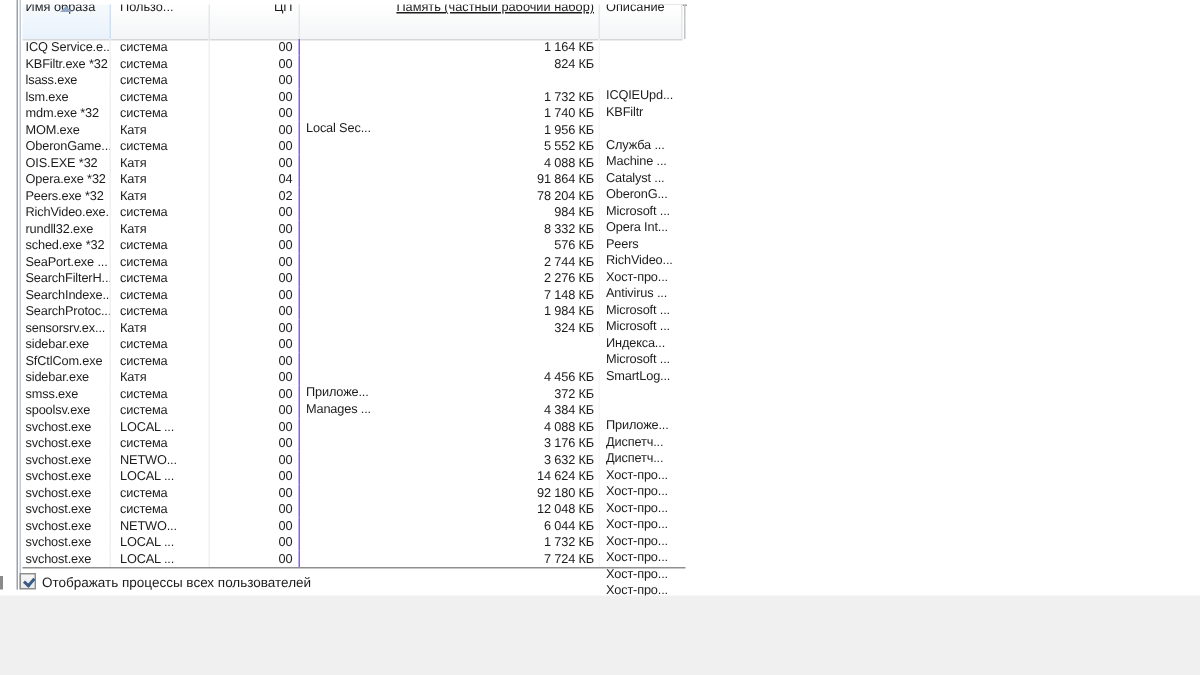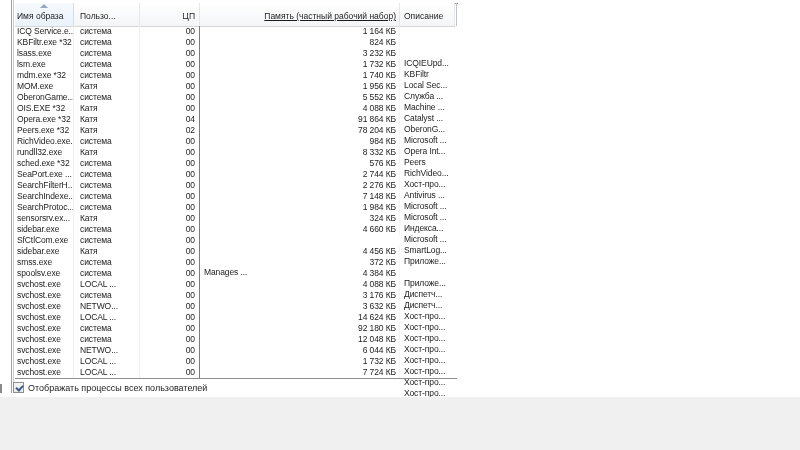--- a/index.html
+++ b/index.html
@@ -15,21 +15,21 @@
   
   .list{left:15px;top:3px;width:442px;height:376px;background:#fff;}
   .list-topline{position:absolute;left:422px;top:0;width:21px;height:1px;background:#9b9b9b;}
   .list-rightline{position:absolute;left:441px;top:0;width:1px;height:23px;background:#c4c4c4;}
   .list-bottom{position:absolute;left:0;top:375px;width:442px;height:1px;background:#8f8f8f;}
 
   .header{position:absolute;left:0;top:0;width:440px;height:23px;display:flex;
           border-bottom:1px solid #d7d7d7;background:linear-gradient(#ffffff,#f4f5f7);
           font-size:8.5px;}
   .hcell{box-sizing:border-box;height:100%;display:flex;align-items:flex-end;
-         padding-bottom:5px;border-right:1px solid #e4e8ec;overflow:hidden;white-space:nowrap;text-align:right;}
+         padding-bottom:17px;border-right:1px solid #e4e8ec;overflow:hidden;white-space:nowrap;text-align:right;}
   .hcell.sorted{background:linear-gradient(#f6fafd,#e9f2fb);border-right-color:#cfdff0;position:relative;}
   .h-name{width:59px;padding-left:2px;}
   .h-user{width:66px;padding-left:6px;}
   .h-cpu{width:60px;justify-content:flex-end;padding-right:4px;}
   .h-mem{width:200px;justify-content:flex-end;padding-right:3px;text-decoration:underline;}
   .h-desc{width:55px;padding-left:4px;border-right:1px solid #e4e8ec;}
   .sort-arrow{position:absolute;top:1px;left:50%;margin-left:-4px;width:0;height:0;
               border-left:4px solid transparent;border-right:4px solid transparent;
               border-bottom:4px solid #90a8c4;}
 
@@ -96,21 +96,20 @@
       <span class="cell c-name">KBFiltr.exe *32</span>
       <span class="cell c-user">система</span>
       <span class="cell c-cpu">00</span>
       <span class="cell c-mem">824 КБ</span>
       <span class="cell c-desc">KBFiltr</span>
     </div>
       <div class="row" style="">
       <span class="cell c-name">lsass.exe</span>
       <span class="cell c-user">система</span>
       <span class="cell c-cpu">00</span>
-      <span class="cell c-mem">3 232 КБ</span>
       <span class="cell c-desc">Local Sec...</span>
     </div>
       <div class="row" style="">
       <span class="cell c-name">lsm.exe</span>
       <span class="cell c-user">система</span>
       <span class="cell c-cpu">00</span>
       <span class="cell c-mem">1 732 КБ</span>
       <span class="cell c-desc">Служба ...</span>
     </div>
       <div class="row" style="">
@@ -208,21 +207,20 @@
       <span class="cell c-name">sensorsrv.ex...</span>
       <span class="cell c-user">Катя</span>
       <span class="cell c-cpu">00</span>
       <span class="cell c-mem">324 КБ</span>
       <span class="cell c-desc">SmartLog...</span>
     </div>
       <div class="row" style="">
       <span class="cell c-name">sidebar.exe</span>
       <span class="cell c-user">система</span>
       <span class="cell c-cpu">00</span>
-      <span class="cell c-mem">4 660 КБ</span>
       <span class="cell c-desc">Приложе...</span>
     </div>
       <div class="row" style="">
       <span class="cell c-name">SfCtlCom.exe</span>
       <span class="cell c-user">система</span>
       <span class="cell c-cpu">00</span>
       <span class="cell c-desc">Manages ...</span>
     </div>
       <div class="row" style="">
       <span class="cell c-name">sidebar.exe</span>

